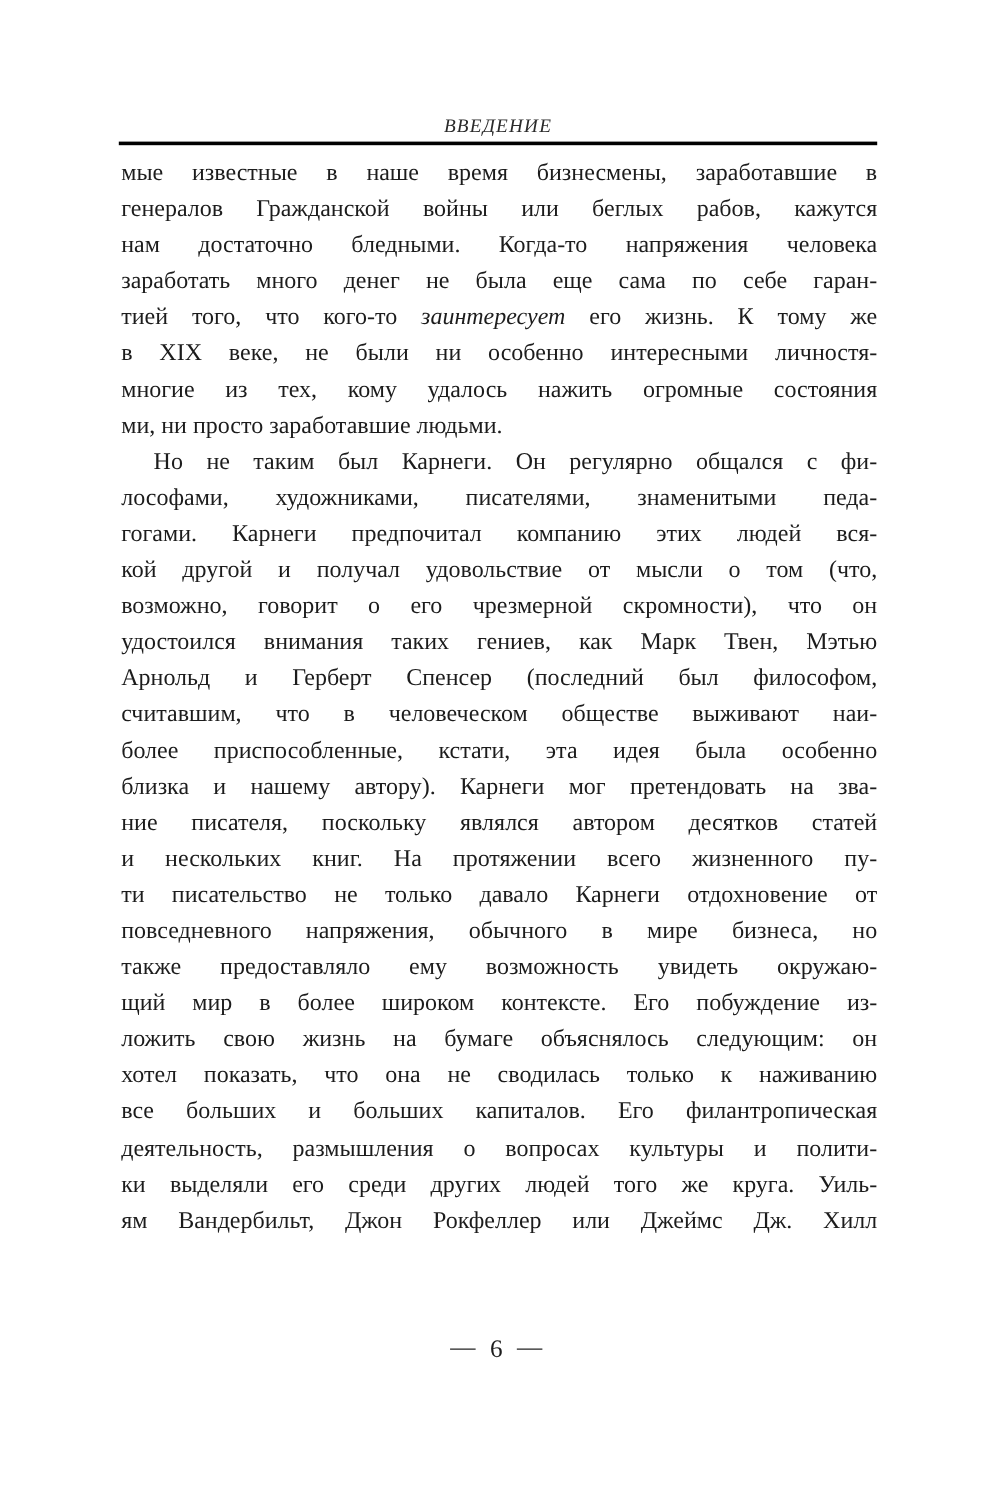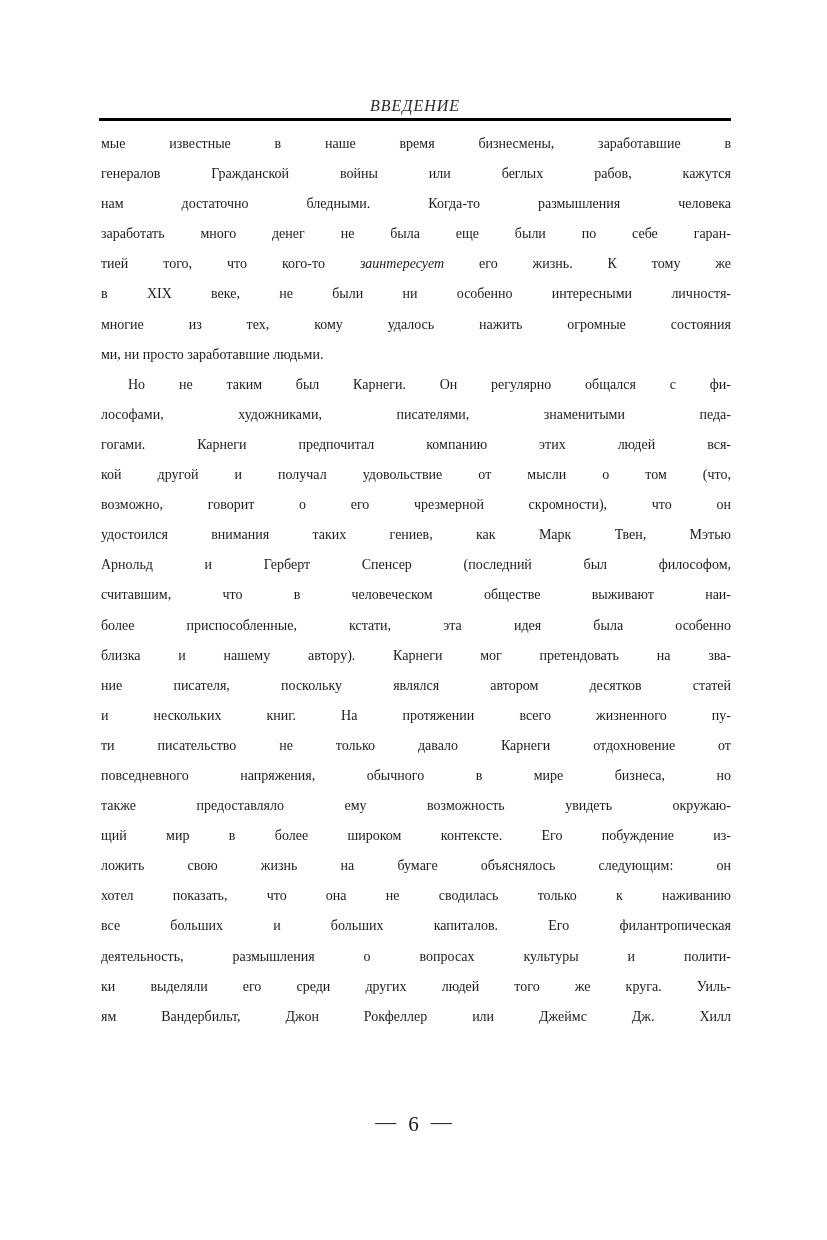--- a/index.html
+++ b/index.html
@@ -25,21 +25,21 @@
   }
   .header-rule {
     position: absolute;
     top: 118px; left: 99px;
     width: 632px; height: 3px;
     background: #000000;
   }
   .body-text {
     position: absolute;
     top: 129px; left: 101px; width: 630px;
-    font-size: 14px;
+    font-size: 20px;
     line-height: 30.1px;
     color: #1c1c1c;
   }
   .line {
     text-align: justify;
     text-align-last: justify;
     text-justify: inter-word;
   }
   .line.last { text-align-last: left; }
   .line.indent { text-indent: 27px; }
@@ -57,22 +57,22 @@
 
 <div class="page" style="background: rgb(255, 255, 255);">
 
   <div class="header-title">ВВЕДЕНИЕ</div>
 
   <div class="header-rule" style="background: rgb(0, 0, 0);"></div>
 
   <div class="body-text" style="color: rgb(28, 28, 28);">
       <div class="line">мые известные в наше время бизнесмены, заработавшие в</div>
       <div class="line">генералов Гражданской войны или беглых рабов, кажутся</div>
-      <div class="line">нам достаточно бледными. Когда-то размышления человека</div>
-      <div class="line">заработать много денег не была еще были по себе гаран-</div>
+      <div class="line">нам достаточно бледными. Когда-то напряжения человека</div>
+      <div class="line">заработать много денег не была еще сама по себе гаран-</div>
       <div class="line">тией того, что кого-то <i>заинтересует</i> его жизнь. К тому же</div>
       <div class="line">в XIX веке, не были ни особенно интересными личностя-</div>
       <div class="line">многие из тех, кому удалось нажить огромные состояния</div>
       <div class="line last">ми, ни просто заработавшие людьми.</div>
       <div class="line indent">Но не таким был Карнеги. Он регулярно общался с фи-</div>
       <div class="line">лософами, художниками, писателями, знаменитыми педа-</div>
       <div class="line">гогами. Карнеги предпочитал компанию этих людей вся-</div>
       <div class="line">кой другой и получал удовольствие от мысли о том (что,</div>
       <div class="line">возможно, говорит о его чрезмерной скромности), что он</div>
       <div class="line">удостоился внимания таких гениев, как Марк Твен, Мэтью</div>

